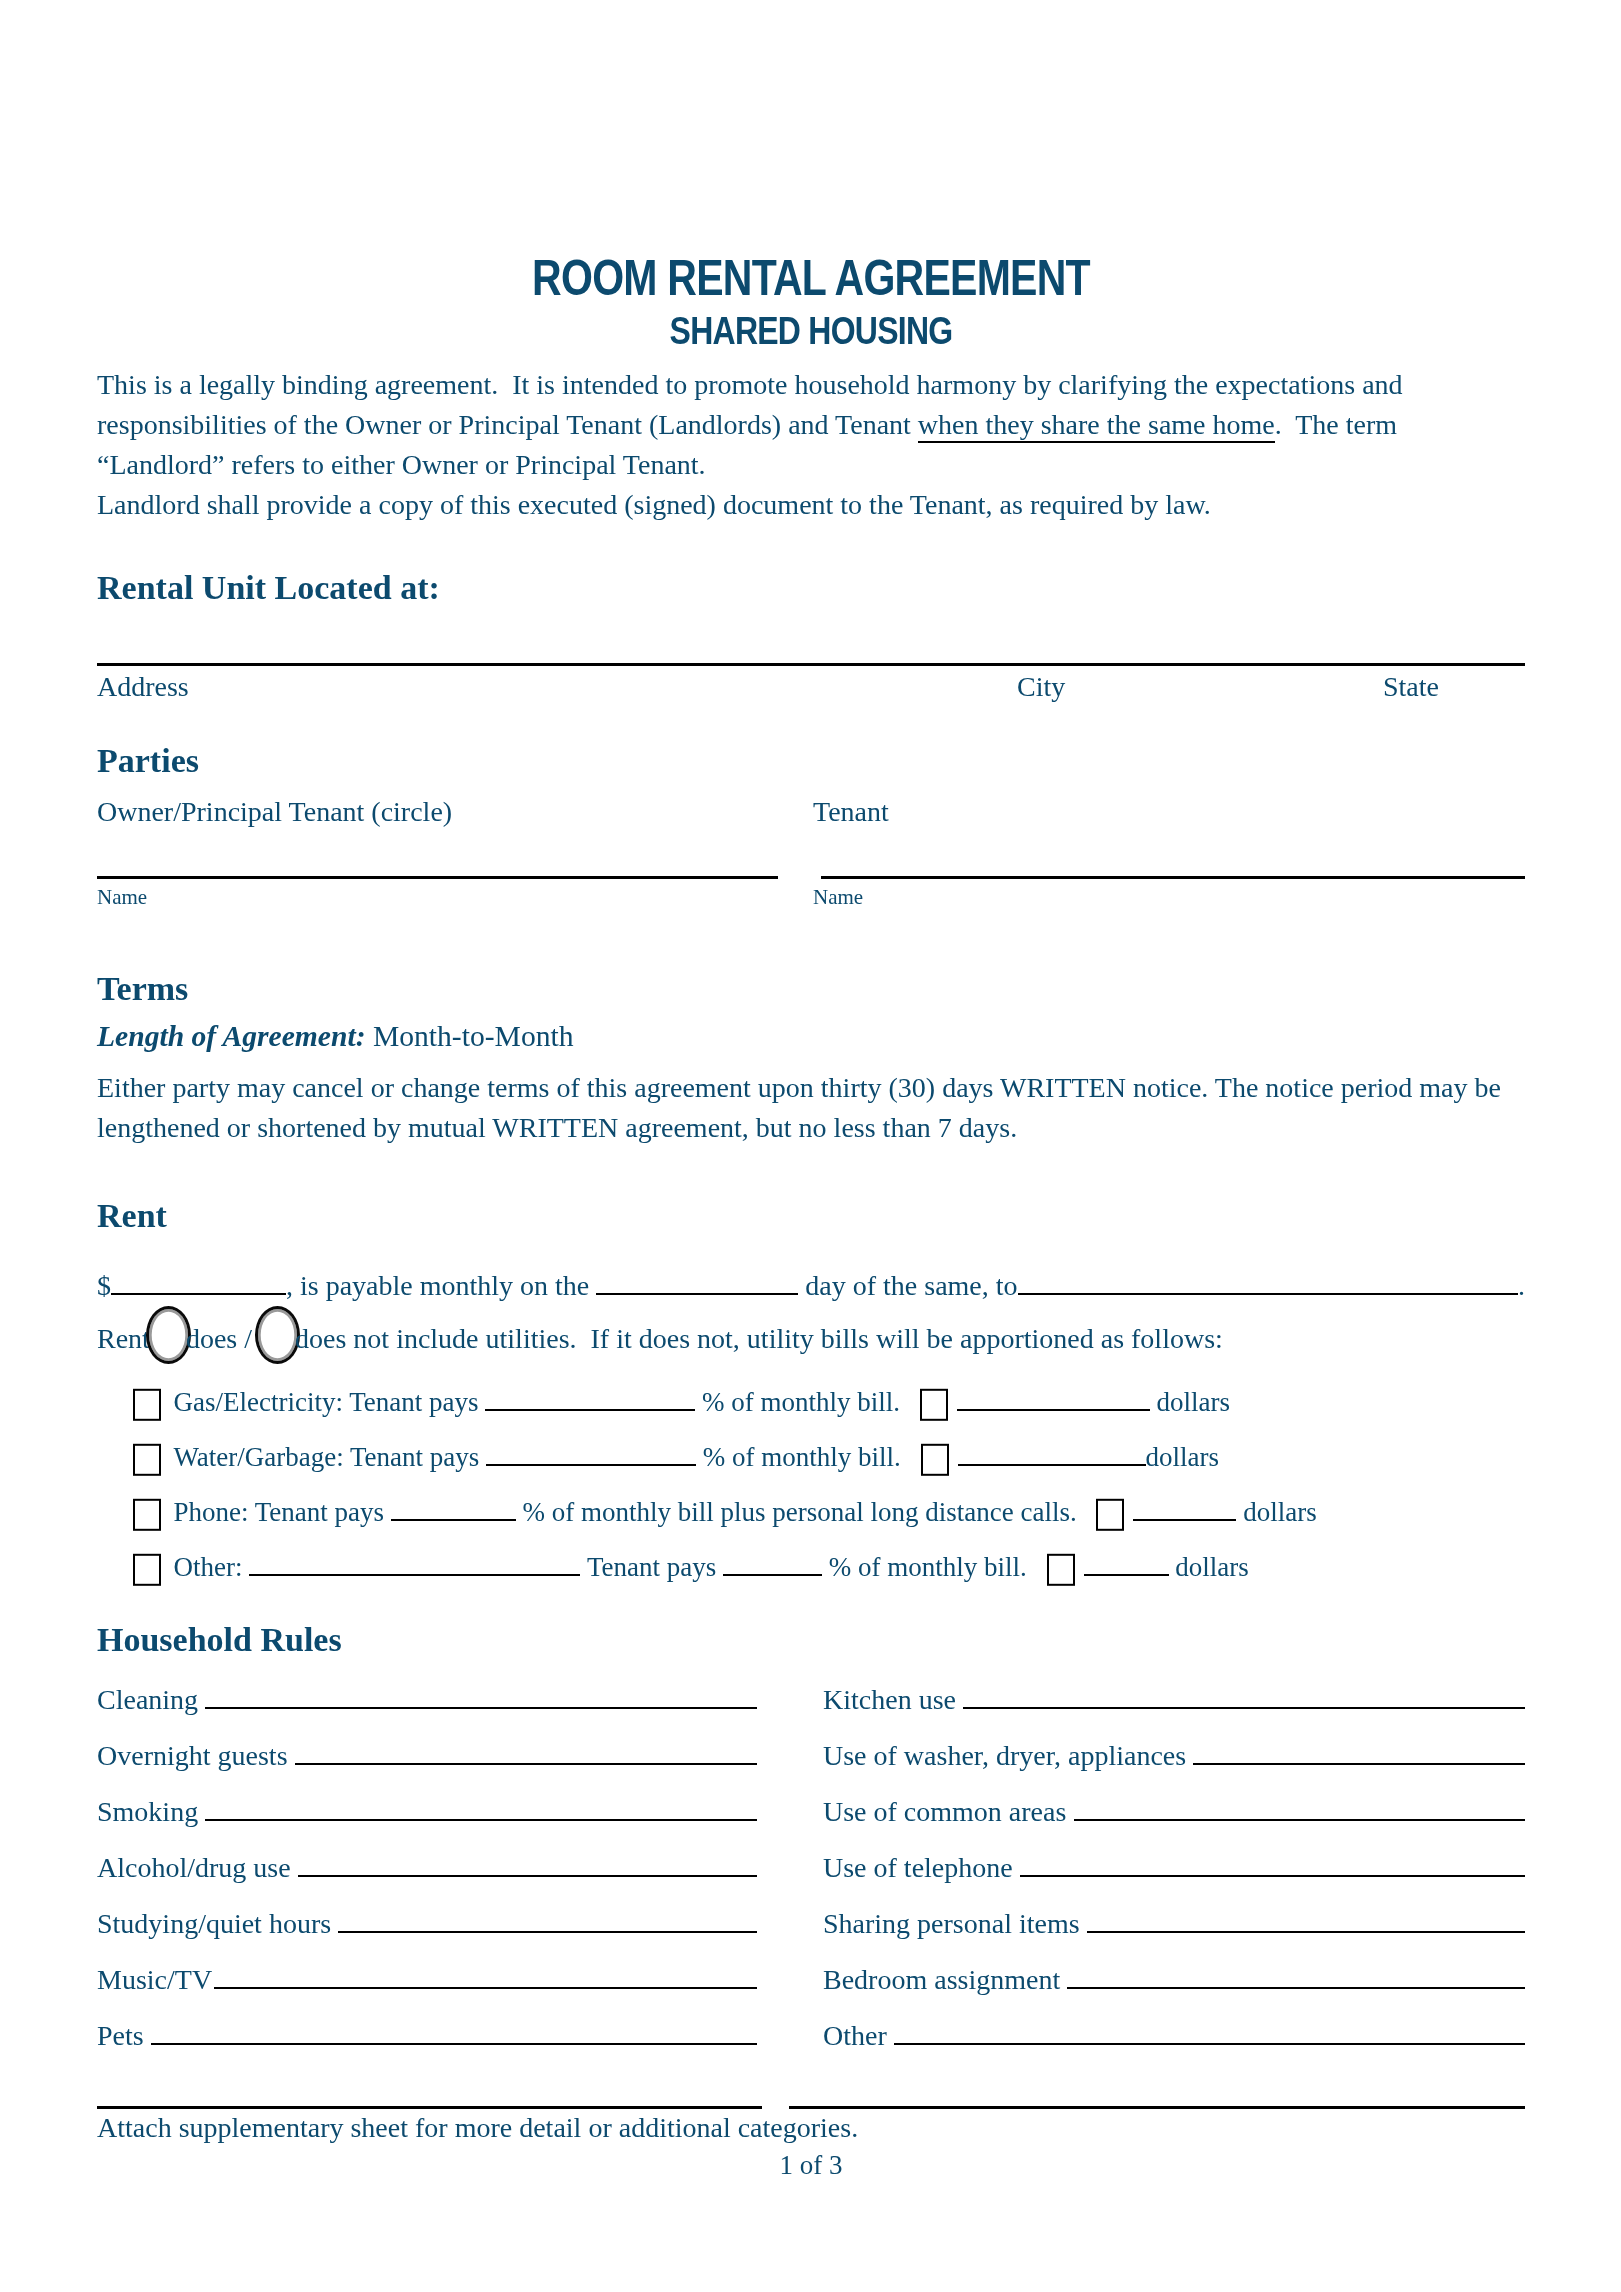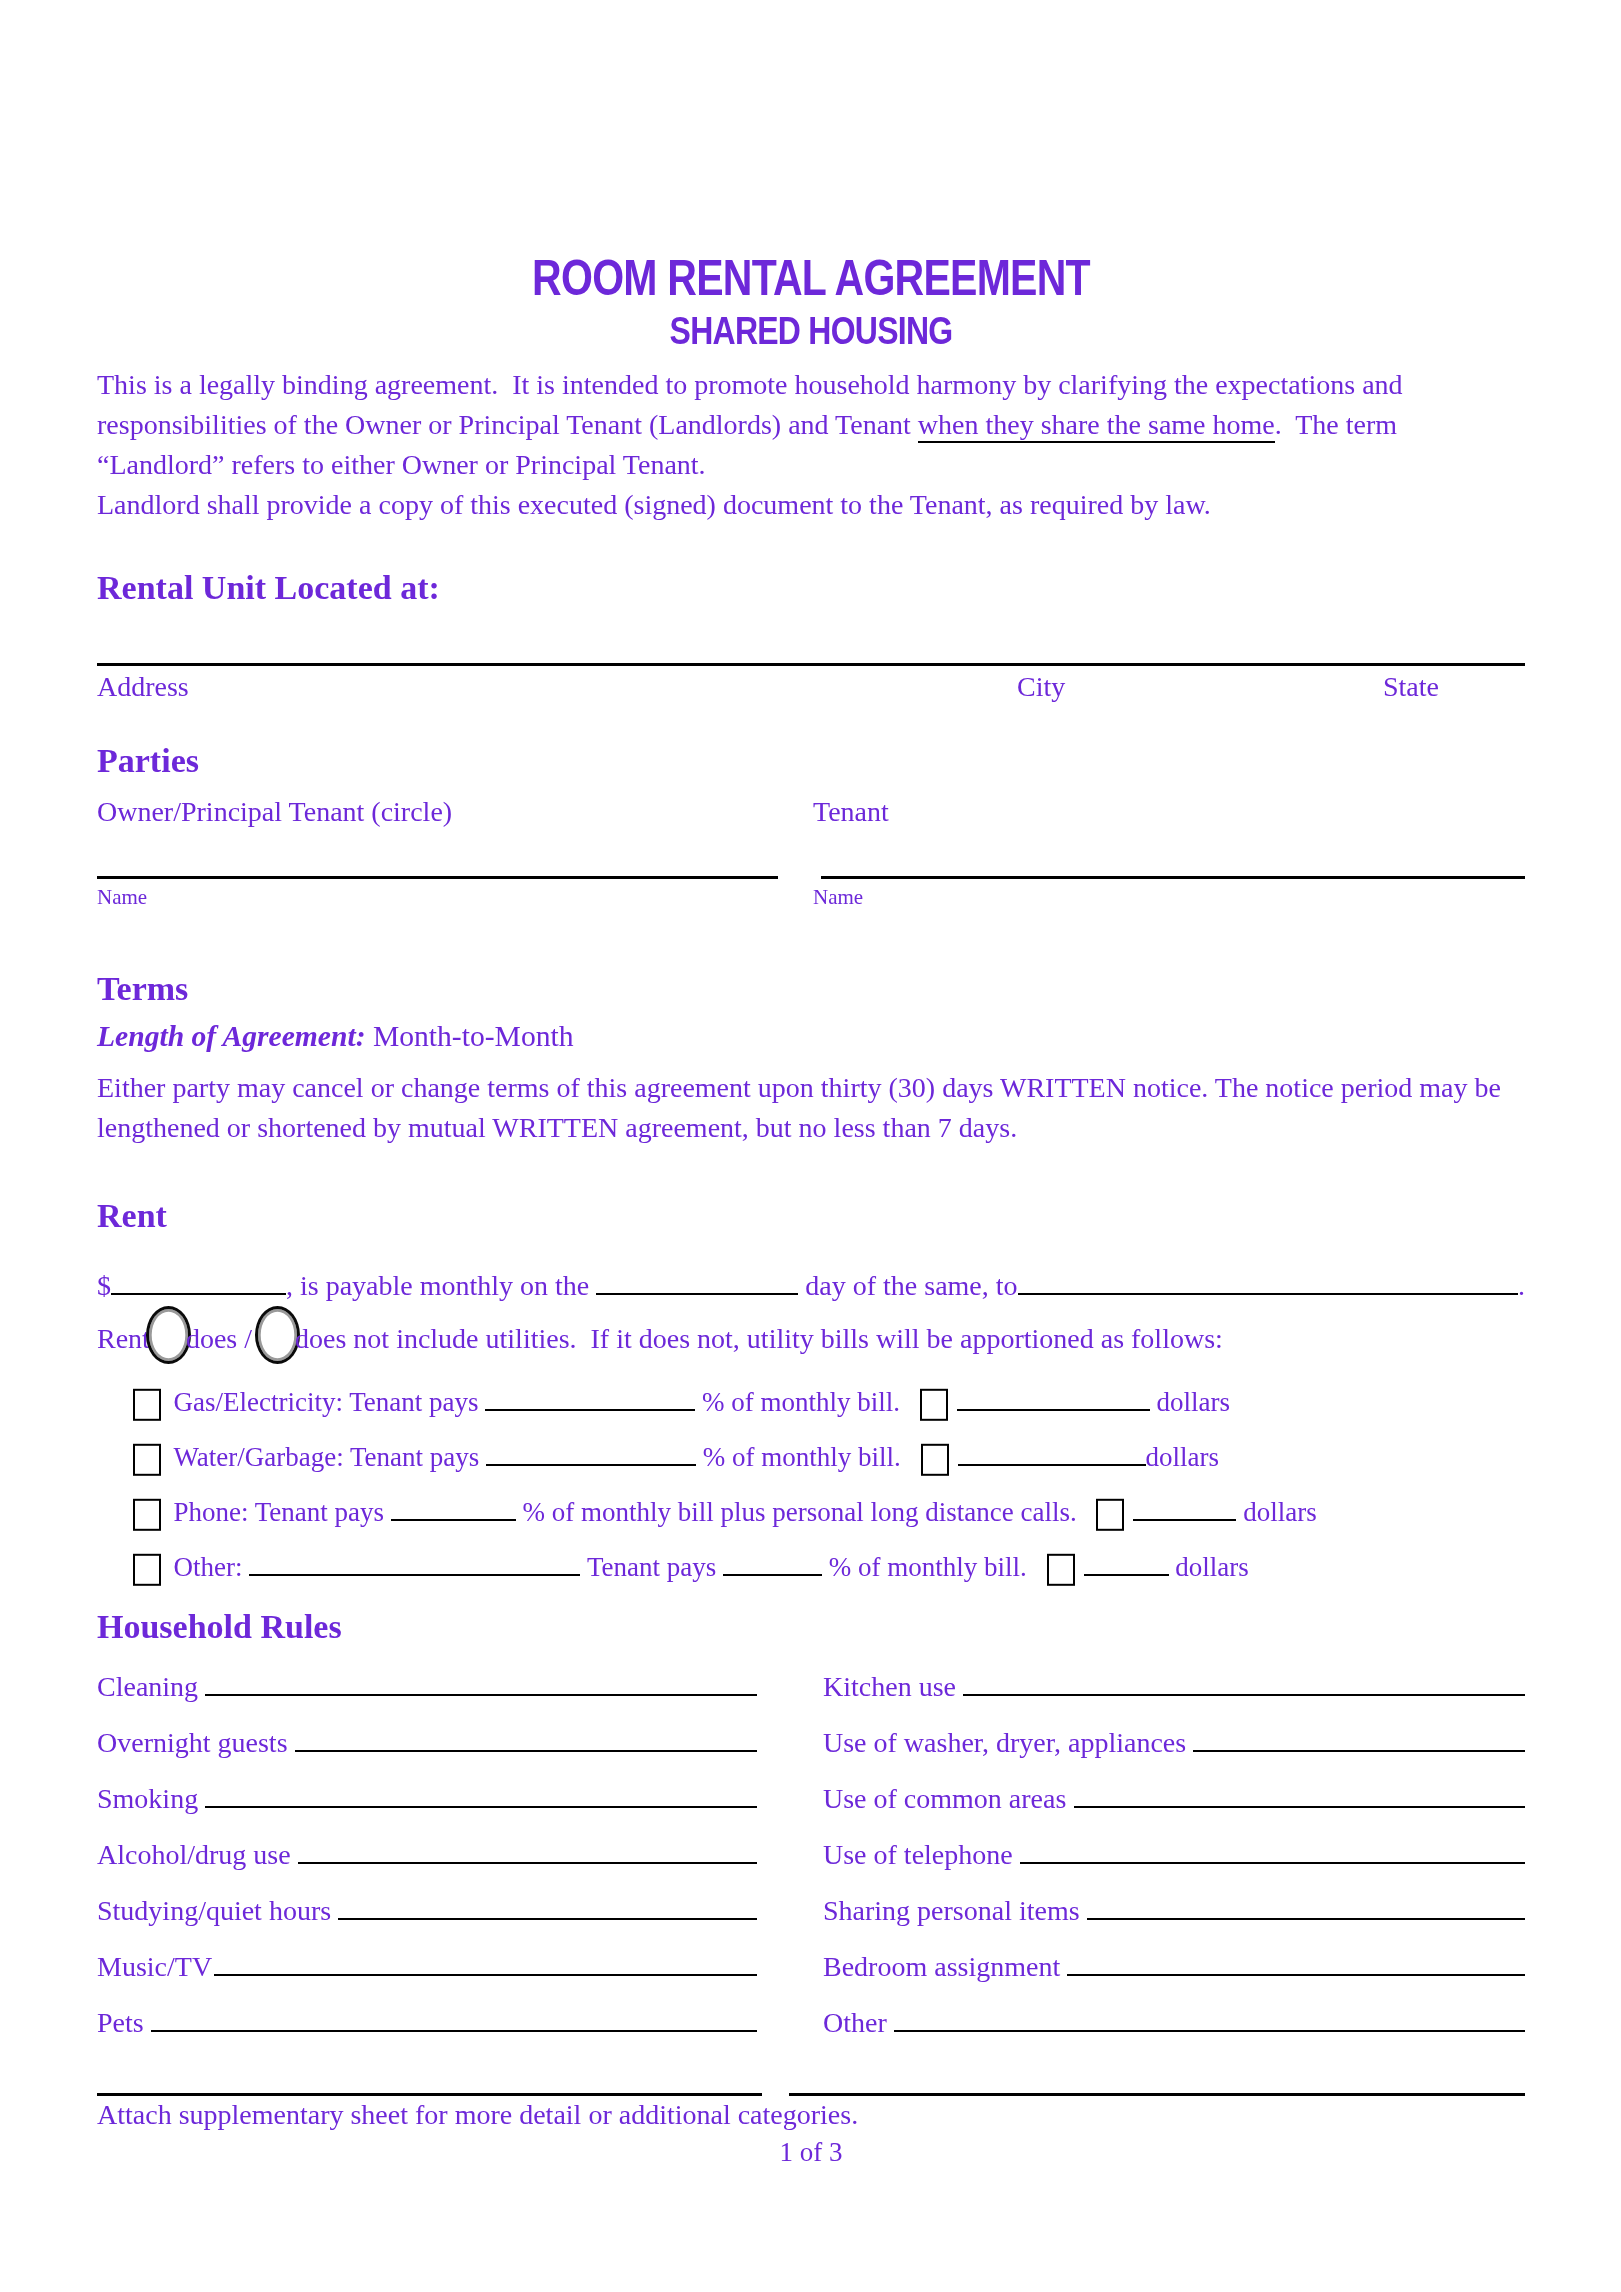--- a/index.html
+++ b/index.html
@@ -1,21 +1,21 @@
 <!DOCTYPE html>
 <html style="font-size:14.3px"><head>
 <meta charset="utf-8">
 <style>
   html,body { margin:0; padding:0; background:#ffffff; }
   .page {
     position: relative;
     width: 1621px;
     height: 2293px;
     background: #ffffff;
-    color: #6d28d9;
+    color: #0c4a6e;
     font-family: "Liberation Serif", serif;
     overflow: hidden;
   }
   .content {
     position: absolute;
     left: 97px;
     top: 0;
     width: 1428px;
   }
   .t { white-space: pre-wrap; }
@@ -210,21 +210,21 @@
       <span class="t">Other: </span>
       <span class="blank" style="width:331px"></span>
       <span class="t"> Tenant pays </span>
       <span class="blank" style="width:99px"></span>
       <span class="t"> % of monthly bill.</span>
       <span class="cb cb2"></span>
       <span class="blank" style="width:85px"></span>
       <span class="t"> dollars</span>
     </div>
 
-    <div class="h1 sect" style="margin-top:23px">Household Rules</div>
+    <div class="h1 sect" style="margin-top:36px">Household Rules</div>
     <div class="rules-cols">
       <div class="col-l">
         <div class="rule-row">
           <span class="lbl">Cleaning</span>
           <span class="blank grow"></span>
         </div>
         <div class="rule-row">
           <span class="lbl">Overnight guests</span>
           <span class="blank grow"></span>
         </div>

